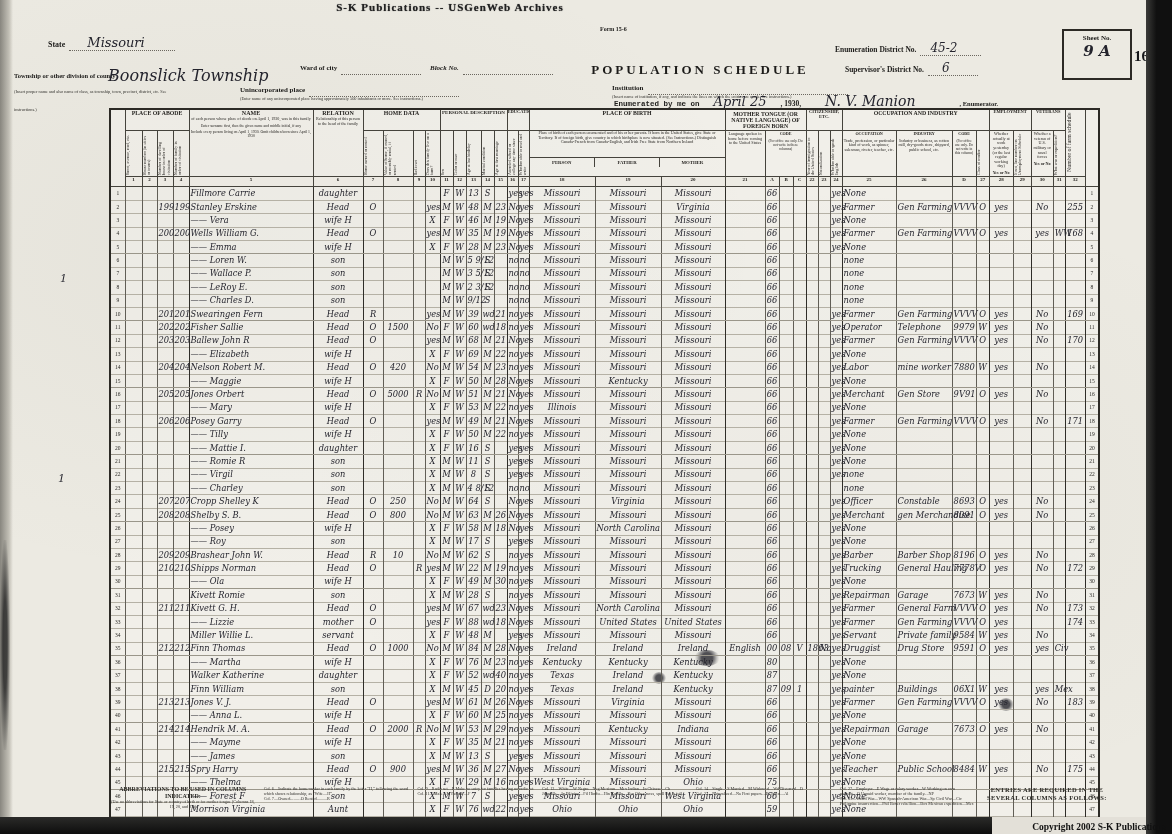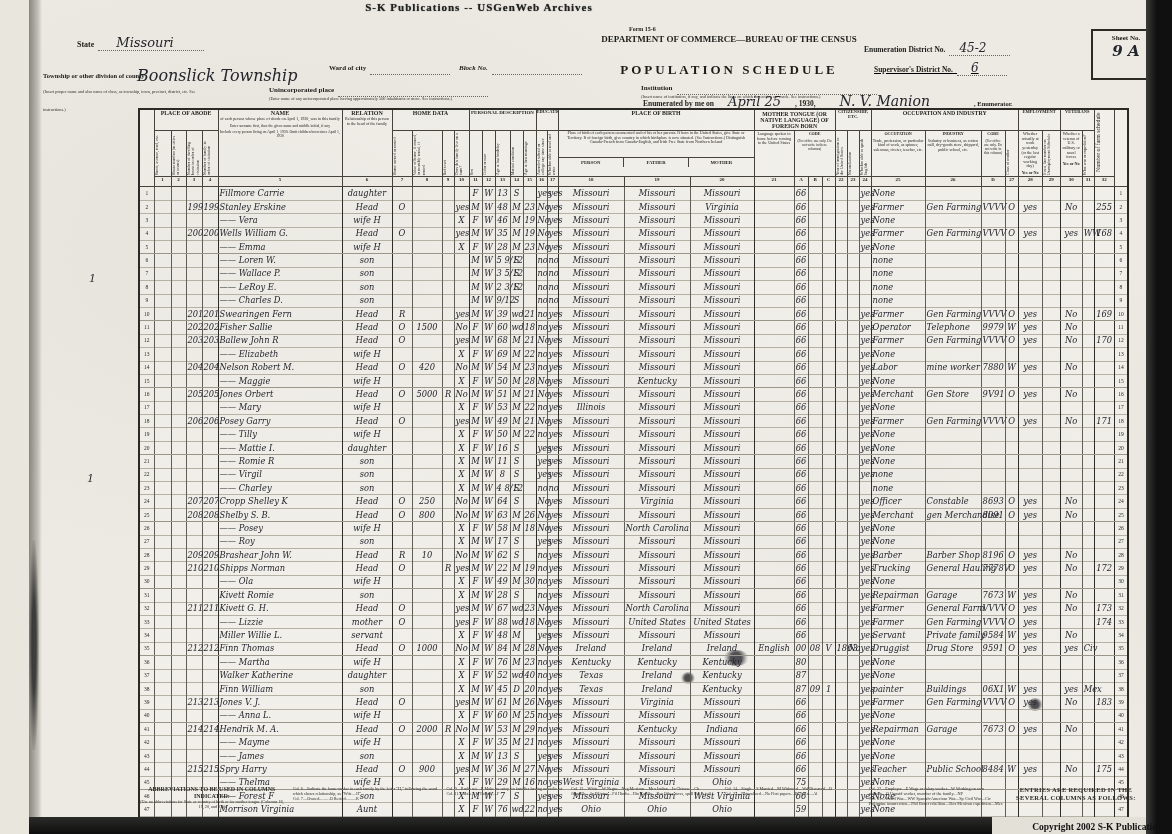--- a/index.html
+++ b/index.html
@@ -2,21 +2,21 @@
 <html><head>
 <meta charset="utf-8">
 <style>
   html,body{margin:0;padding:0;}
   body{width:1172px;height:834px;position:relative;overflow:hidden;
        font-family:"Liberation Serif","DejaVu Serif",serif;background:#e9e6de;}
   #paper{position:absolute;inset:0;
     background:
       radial-gradient(ellipse at 20% 30%, rgba(120,115,100,.06), transparent 40%),
       radial-gradient(ellipse at 70% 60%, rgba(120,115,100,.05), transparent 45%),
-      #eceae2; margin-left: 29px;}
+      #eceae2;}
   
   .edge{position:absolute;background:#141414;}
   #edge-right{right:0;top:0;width:26px;height:834px;background:linear-gradient(90deg,#3a3a38,#101010 40%);}
   #edge-bottom{left:0;bottom:0;width:1000px;height:17px;background:linear-gradient(0deg,#0d0d0d,#2b2b29);}
   #edge-bottom-right{right:0;bottom:0;width:180px;height:17px;background:#e3e0d8;}
   #edge-left{left:0;top:0;width:13px;height:834px;background:linear-gradient(90deg,#6f6d66,#b9b6ac 70%,rgba(185,182,172,0));opacity:.8;}
   #blob-left{position:absolute;left:0;top:540px;width:10px;height:210px;background:radial-gradient(ellipse,#222 30%,transparent 75%);opacity:.8;}
   .smudge{position:absolute;border-radius:50%;background:radial-gradient(circle,#15151a 35%,rgba(20,20,25,.25) 65%,transparent 80%);}
 
   
@@ -66,21 +66,20 @@
 <body>
 
 <div id="paper">
 
   <div class="edge" id="edge-left"></div>
   <div id="blob-left"></div>
 
   <div class="wm">S-K Publications -- USGenWeb Archives</div>
 
   <div class="abs printed" style="left:600px;top:26px;font-size:6px;font-weight:bold;">Form 15-6</div>
-  <div class="abs printed" style="left:470px;top:34px;width:460px;text-align:center;font-weight:bold;font-size:9px;">DEPARTMENT OF COMMERCE—BUREAU OF THE CENSUS</div>
   <div class="abs printed" style="left:470px;top:62px;width:460px;text-align:center;font-weight:bold;font-size:13px;letter-spacing:3px;">POPULATION SCHEDULE</div>
 
   <div class="abs" style="left:48px;top:33px;width:300px;">
     <span class="lbl">State</span>
     <span class="hw fline" style="font-size:13px;padding:0 30px 0 18px;">Missouri</span>
   </div>
   <div class="abs" style="left:14px;top:72px;width:170px;">
     <span class="lbl" style="font-size:6.5px;display:block;line-height:1.1;">Township or other division of county</span>
     <span class="tiny">(Insert proper name and also name of class, as township, town, precinct, district, etc.  See instructions.)</span>
   </div>
@@ -102,32 +101,32 @@
   <div class="abs" style="left:612px;top:76px;width:290px;">
     <span class="lbl" style="font-size:7px;">Institution</span>
     <span class="fline" style="display:inline-block;width:200px;">&nbsp;</span>
     <div class="tiny">(Insert name of institution, if any, and indicate the lines on which the entries are made.  See instructions.)</div>
   </div>
 
   <div class="abs" style="left:835px;top:38px;">
     <span class="lbl" style="font-size:7.5px;font-family:Liberation Serif, serif;">Enumeration District No.</span>
     <span class="hw fline" style="font-size:12px;padding:0 24px 0 10px;">45-2</span>
   </div>
-  <div class="abs" style="left:845px;top:58px;text-decoration:underline;">
+  <div class="abs" style="left:845px;top:58px;">
     <span class="lbl" style="font-size:7.5px;">Supervisor's District No.</span>
     <span class="hw fline" style="font-size:12px;padding:0 28px 0 14px;">6</span>
   </div>
   <div id="sheetbox">
     <div class="lbl" style="font-size:7px;margin-top:3px;">Sheet No.</div>
     <div class="hw" style="font-size:15px;font-weight:bold;">9 A</div>
   </div>
   <div class="abs stamp" style="left:1134px;top:48px;">169</div>
 
   <div class="abs" style="left:614px;top:92px;white-space:nowrap;">
-    <span class="lbl" style="font-size:7.5px;">Enumerated by me on</span>
+    <span class="lbl" style="font-size:7.5px;font-family:Liberation Mono, monospace;">Enumerated by me on</span>
     <span class="hw fline" style="font-size:13px;padding:0 10px;">April 25</span>
     <span class="lbl" style="font-size:7.5px;">, 1930,</span>
     <span class="hw fline" style="font-size:14px;padding:0 40px 0 20px;">N. V. Manion</span>
     <span class="lbl" style="font-size:6.5px;">, Enumerator.</span>
   </div>
 
   <div class="marg" style="left:60px;top:272px;">1</div>
   <div class="marg" style="left:58px;top:472px;">1</div>
 
   <div class="smudge" style="left:694px;top:650px;width:26px;height:16px;"></div>

